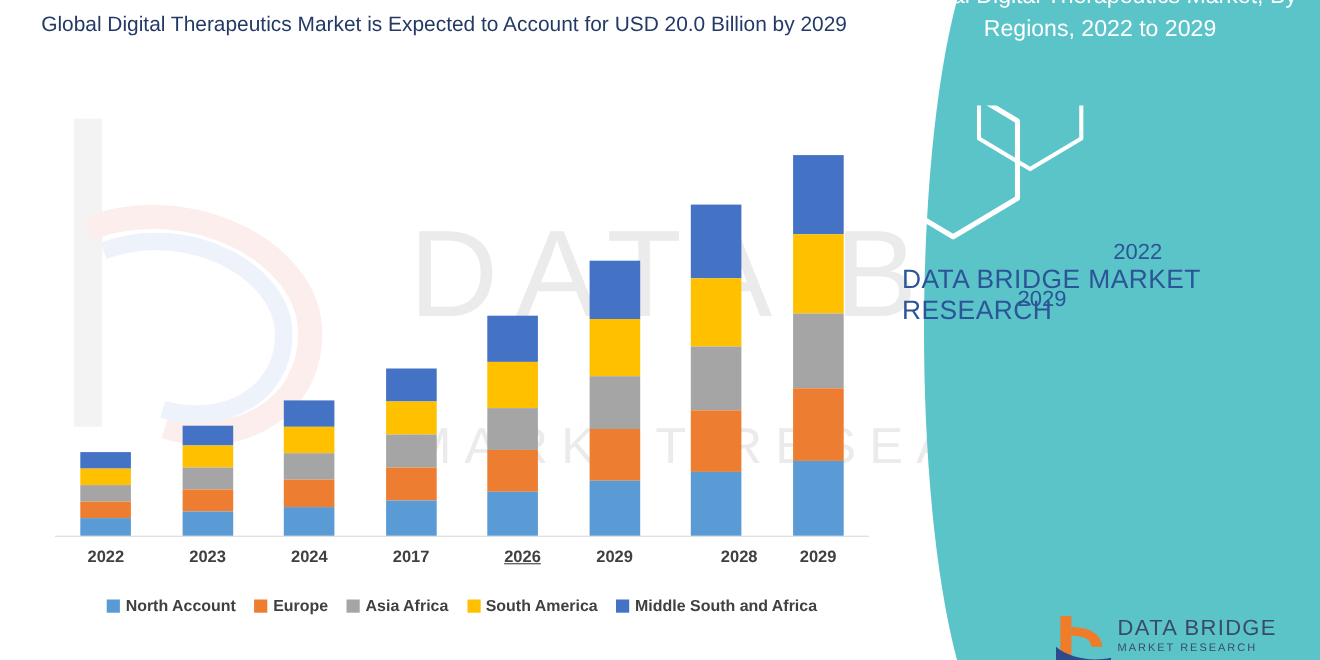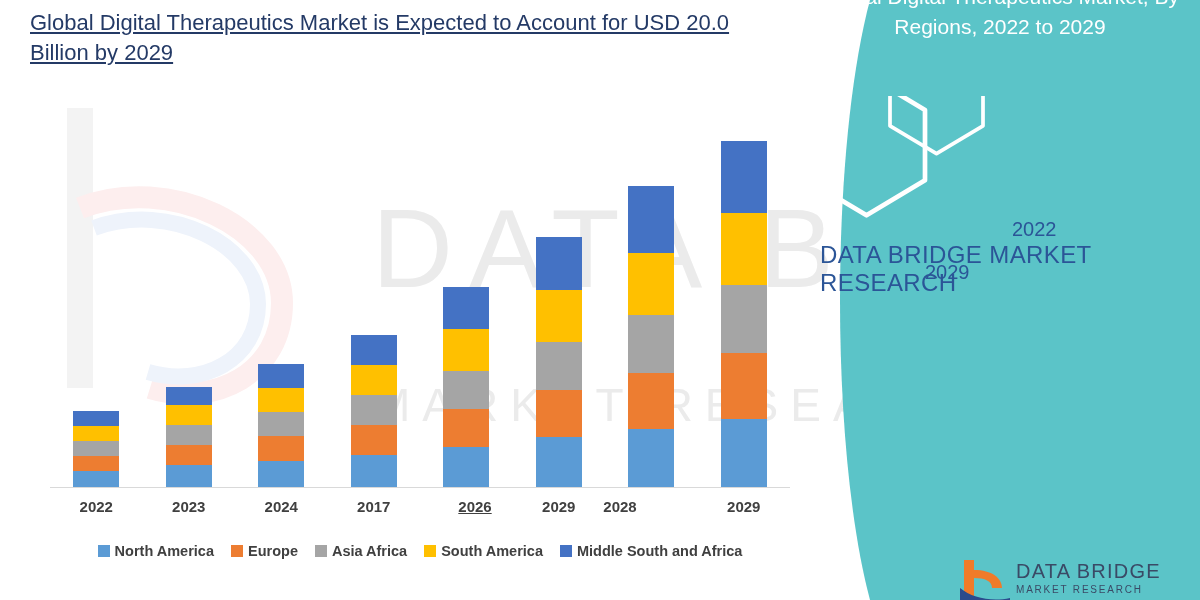--- a/index.html
+++ b/index.html
@@ -79,25 +79,24 @@
 
   
   #chart-area{
     position:absolute;top:0;left:0;
     width:860px;height:600px;
     z-index:1;
   }
   #chart-title{
     position:absolute;
     top:8px;left:30px;width:740px;
-    text-align:left;
+    text-align:right;
     color:#243a66;
-    font-size:22px;
+    font-size:19px;
     line-height:30px;
-    text-decoration:underline;
   }
 
   
   #watermark{
     position:absolute;left:0;top:0;width:860px;height:600px;
     pointer-events:none;
   }
   .wm-text{
     position:absolute;
     color:#ebebeb;
@@ -236,28 +235,28 @@
       </div>
     </div>
 
   <div id="x-labels">
       <div class="x-label" style="left: 1.25px;">2022</div>
       <div class="x-label" style="left: 93.75px;">2023</div>
       <div class="x-label" style="left: 186.25px;">2024</div>
       <div class="x-label" style="left: 278.75px;">2017</div>
       <div class="x-label" style="left: 380px; text-decoration: underline;">2026</div>
       <div class="x-label" style="left: 463.75px;">2029</div>
-      <div class="x-label" style="left: 525px; text-align: center;">2028</div>
+      <div class="x-label" style="left: 577px; text-align: center;">2028</div>
       <div class="x-label" style="left: 648.75px;">2029</div>
     </div>
 
   <div id="legend">
       <div class="legend-item">
         <span class="legend-swatch" style="background: rgb(91, 155, 213);"></span>
-        <span class="legend-label">North America</span>
+        <span class="legend-label">North Account</span>
       </div>
       <div class="legend-item">
         <span class="legend-swatch" style="background: rgb(237, 125, 49);"></span>
         <span class="legend-label">Europe</span>
       </div>
       <div class="legend-item">
         <span class="legend-swatch" style="background: rgb(165, 165, 165);"></span>
         <span class="legend-label">Asia Africa</span>
       </div>
       <div class="legend-item">

